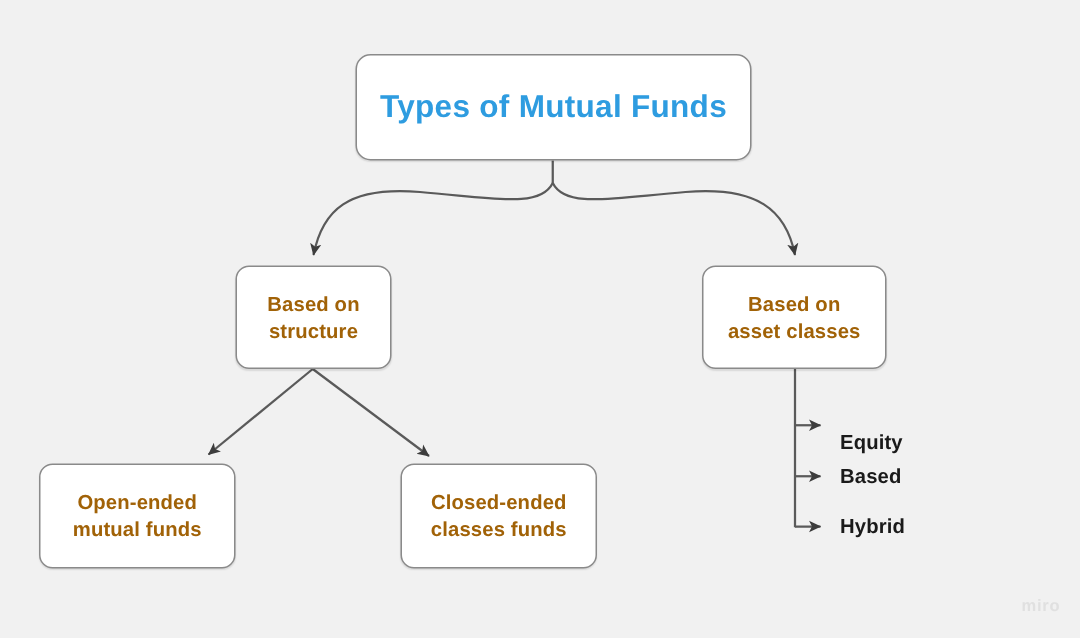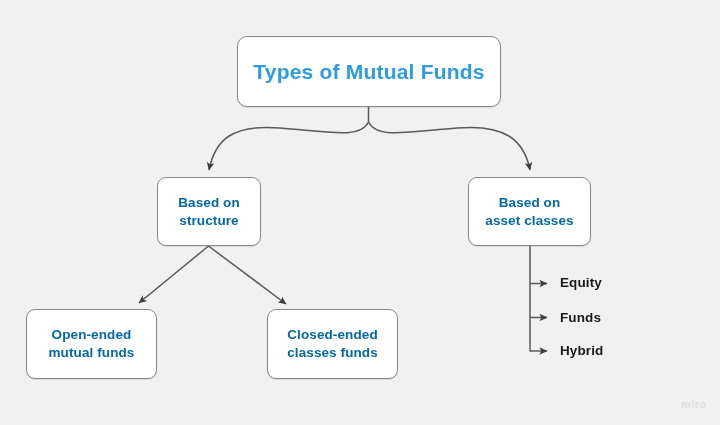--- a/index.html
+++ b/index.html
@@ -33,21 +33,21 @@
     border: 1.4px solid #8a8a8a;
     border-radius: 9px;
     box-sizing: border-box;
     display: flex;
     align-items: center;
     justify-content: center;
     text-align: center;
     box-shadow: 0 1px 1px rgba(0,0,0,0.10);
   }
   .node-text {
-    color: #0369a1;
+    color: #a16207;
     font-weight: bold;
     font-size: 13.5px;
     line-height: 18px;
     letter-spacing: 0.1px;
     white-space: pre-line;
   }
   #node-root {
     left: 237px;
     top: 36px;
     width: 264px;
@@ -86,21 +86,21 @@
   }
   .leaf-label {
     position: absolute;
     color: #1a1a1a;
     font-weight: bold;
     font-size: 13.5px;
     line-height: 16px;
     letter-spacing: 0.1px;
     white-space: nowrap;
   }
-  #leaf-equity { left: 560px; top: 275px; }
+  #leaf-equity { left: 560px; top: 287px; }
   #leaf-debt   { left: 560px; top: 310px; }
   #leaf-hybrid { left: 560px; top: 343px; text-align: right; }
   #watermark {
     position: absolute;
     left: 681px;
     top: 398px;
     font-size: 11px;
     font-weight: bold;
     letter-spacing: 0.5px;
     color: #e0e0e0;
@@ -153,18 +153,18 @@
     <span class="node-text">Open-ended
 mutual funds</span>
   </div>
 
   <div class="node" id="node-closed">
     <span class="node-text">Closed-ended
 classes funds</span>
   </div>
 
   <div class="leaf-label" id="leaf-equity">Equity</div>
-  <div class="leaf-label" id="leaf-debt">Funds</div>
+  <div class="leaf-label" id="leaf-debt">Based</div>
   <div class="leaf-label" id="leaf-hybrid">Hybrid</div>
 
   <div id="watermark">miro</div>
 
 </div>
 
 </body></html>

